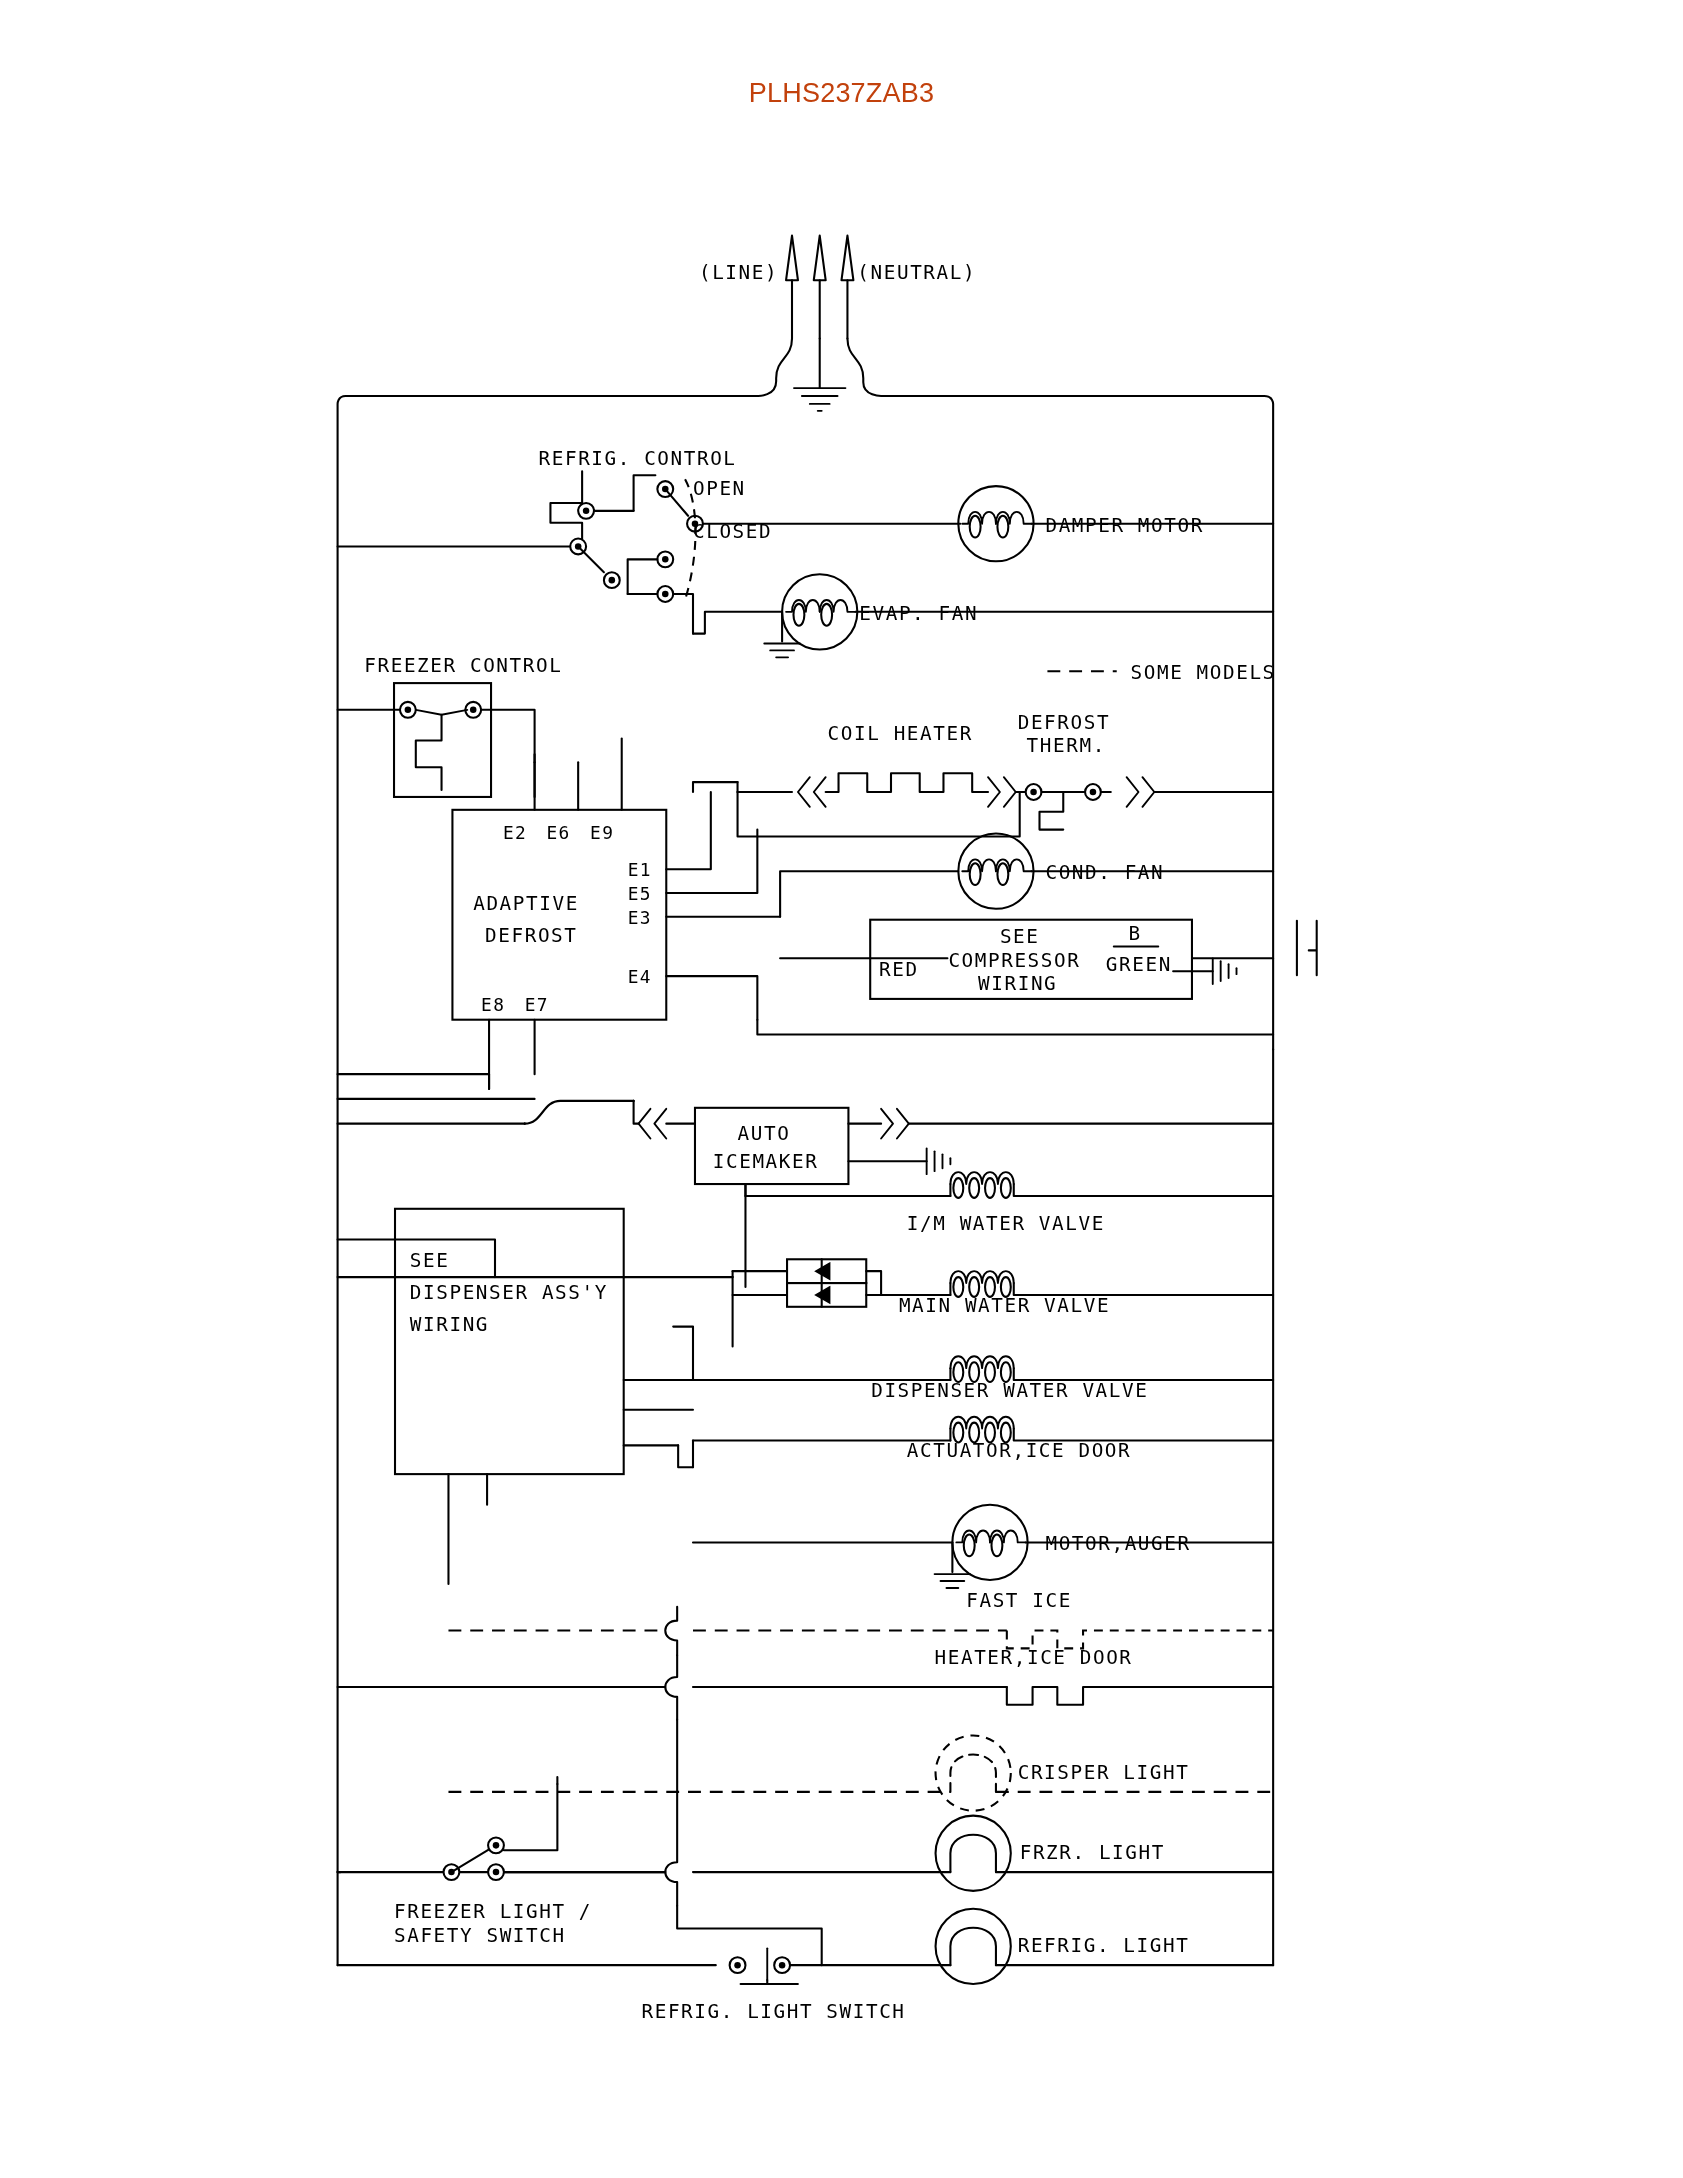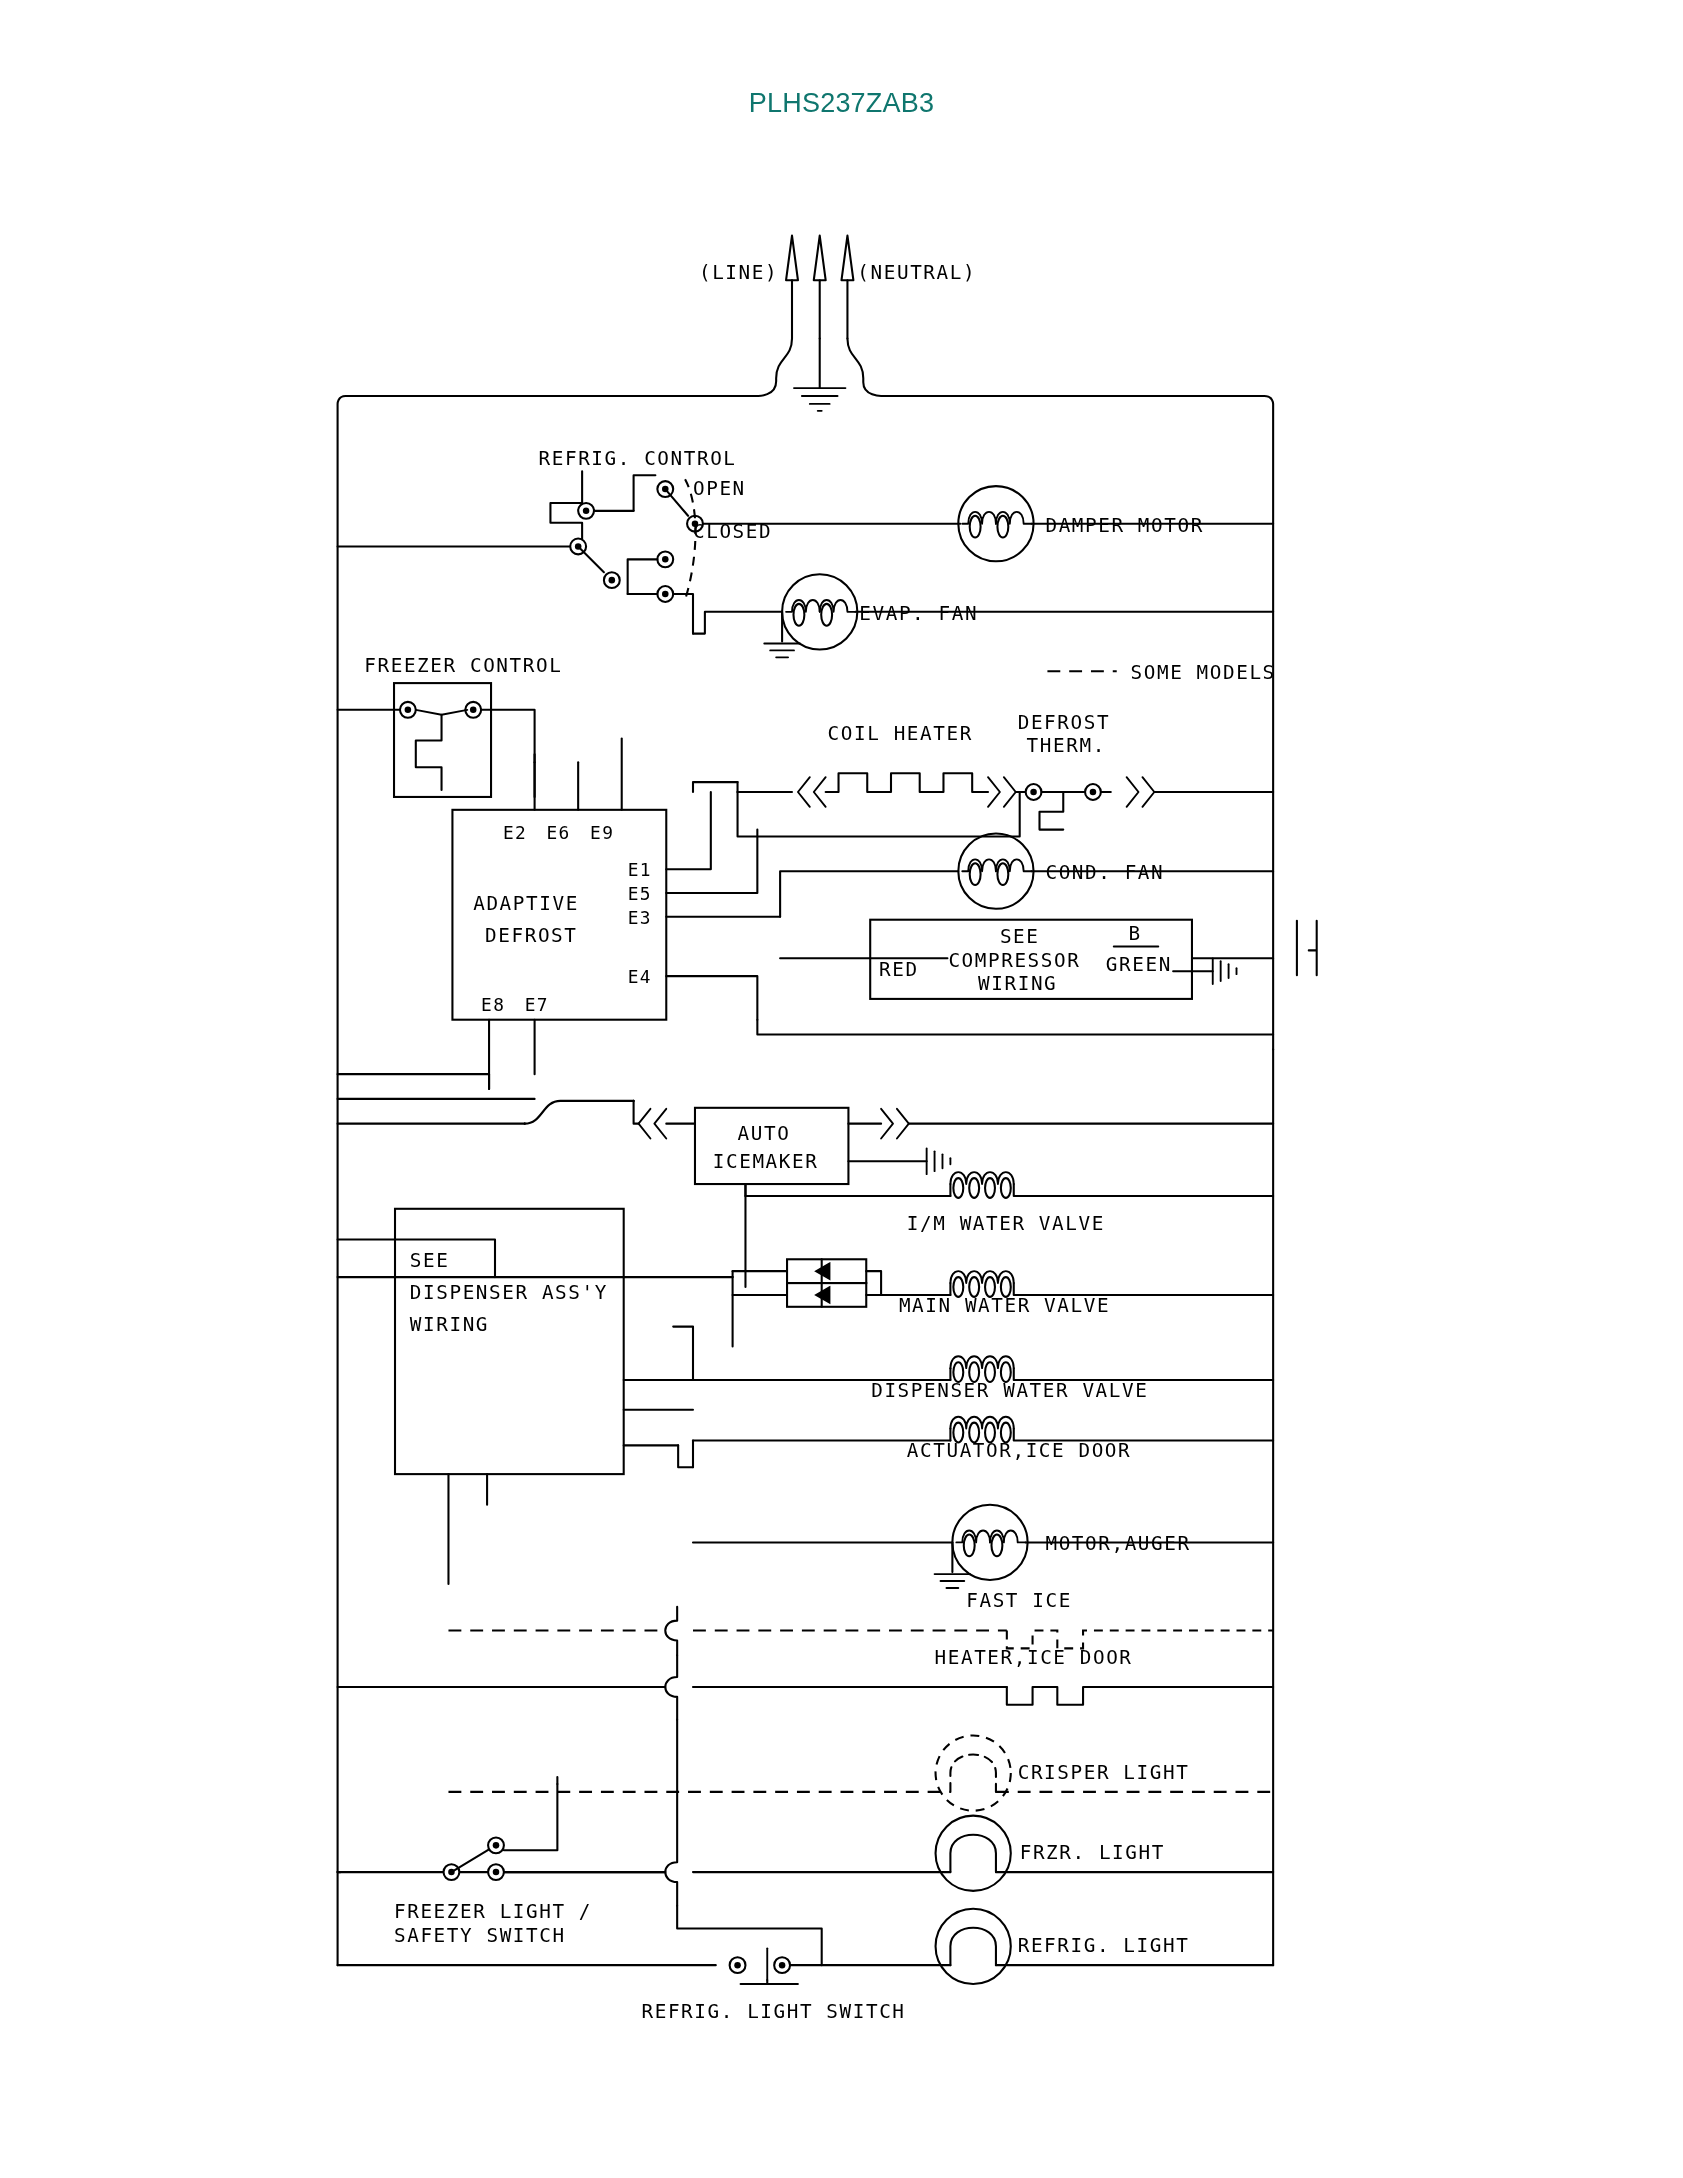--- a/index.html
+++ b/index.html
@@ -1,20 +1,20 @@
 <!DOCTYPE html>
 <html><head>
 <meta charset="utf-8">
 <style>
   html,body{margin:0;padding:0;background:#ffffff;}
   body{width:1683px;height:2178px;font-family:"Liberation Sans",sans-serif;}
   #page{position:relative;width:1683px;height:2178px;background:#fff;overflow:hidden;}
   #title{
-    position:absolute;left:0;top:88px;width:1683px;text-align:center;
-    font-family:"Liberation Sans",sans-serif;font-size:27px;color:#0f766e;letter-spacing:0.2px;
+    position:absolute;left:0;top:78px;width:1683px;text-align:center;
+    font-family:"Liberation Sans",sans-serif;font-size:27px;color:#c2410c;letter-spacing:0.2px;
   }
   svg{position:absolute;left:0;top:0;}
   .wire{fill:none;stroke:#000;stroke-width:2.1;stroke-linecap:round;stroke-linejoin:round;}
   .wire-thin{fill:none;stroke:#000;stroke-width:1.9;stroke-linecap:round;stroke-linejoin:round;}
   .dash{fill:none;stroke:#000;stroke-width:2.1;stroke-dasharray:13 9;stroke-linecap:butt;}
   .dash-s{fill:none;stroke:#000;stroke-width:2.1;stroke-dasharray:9 7;stroke-linecap:butt;}
   .box{fill:none;stroke:#000;stroke-width:2.1;}
   .term{fill:#fff;stroke:#000;stroke-width:2.1;}
   .termdot{fill:#000;stroke:none;}
   .solidfill{fill:#000;stroke:#000;stroke-width:1.6;}

